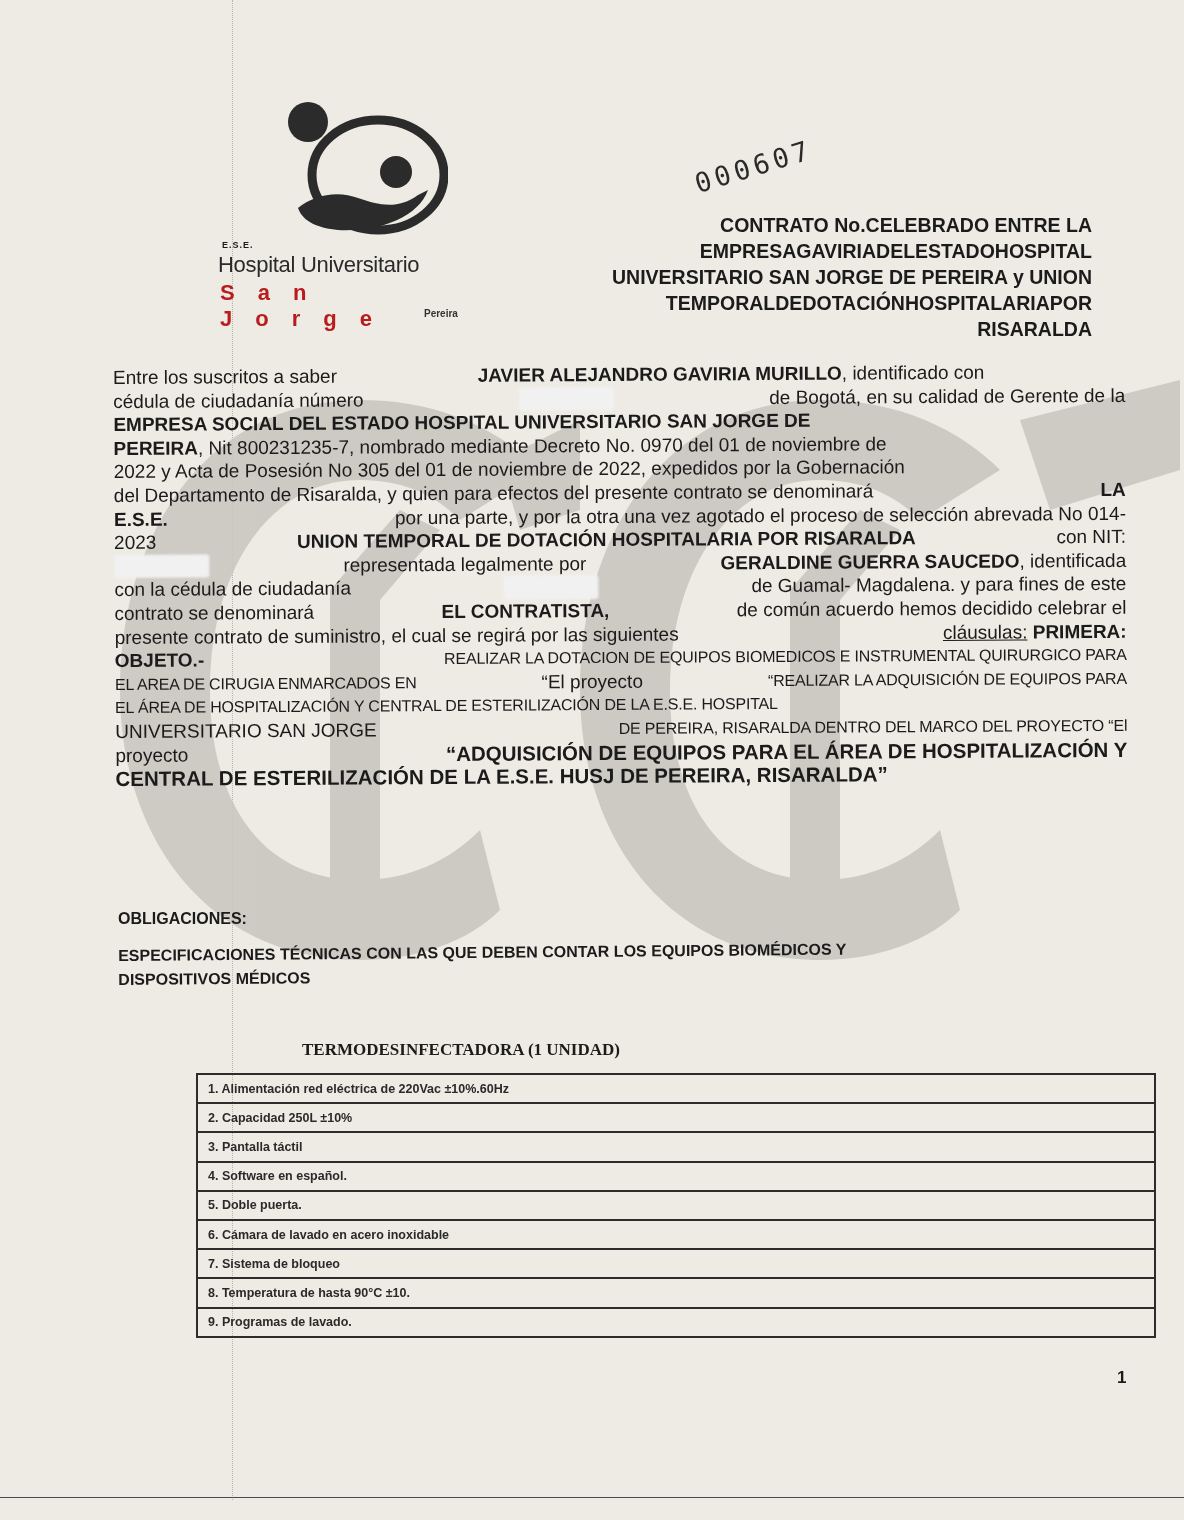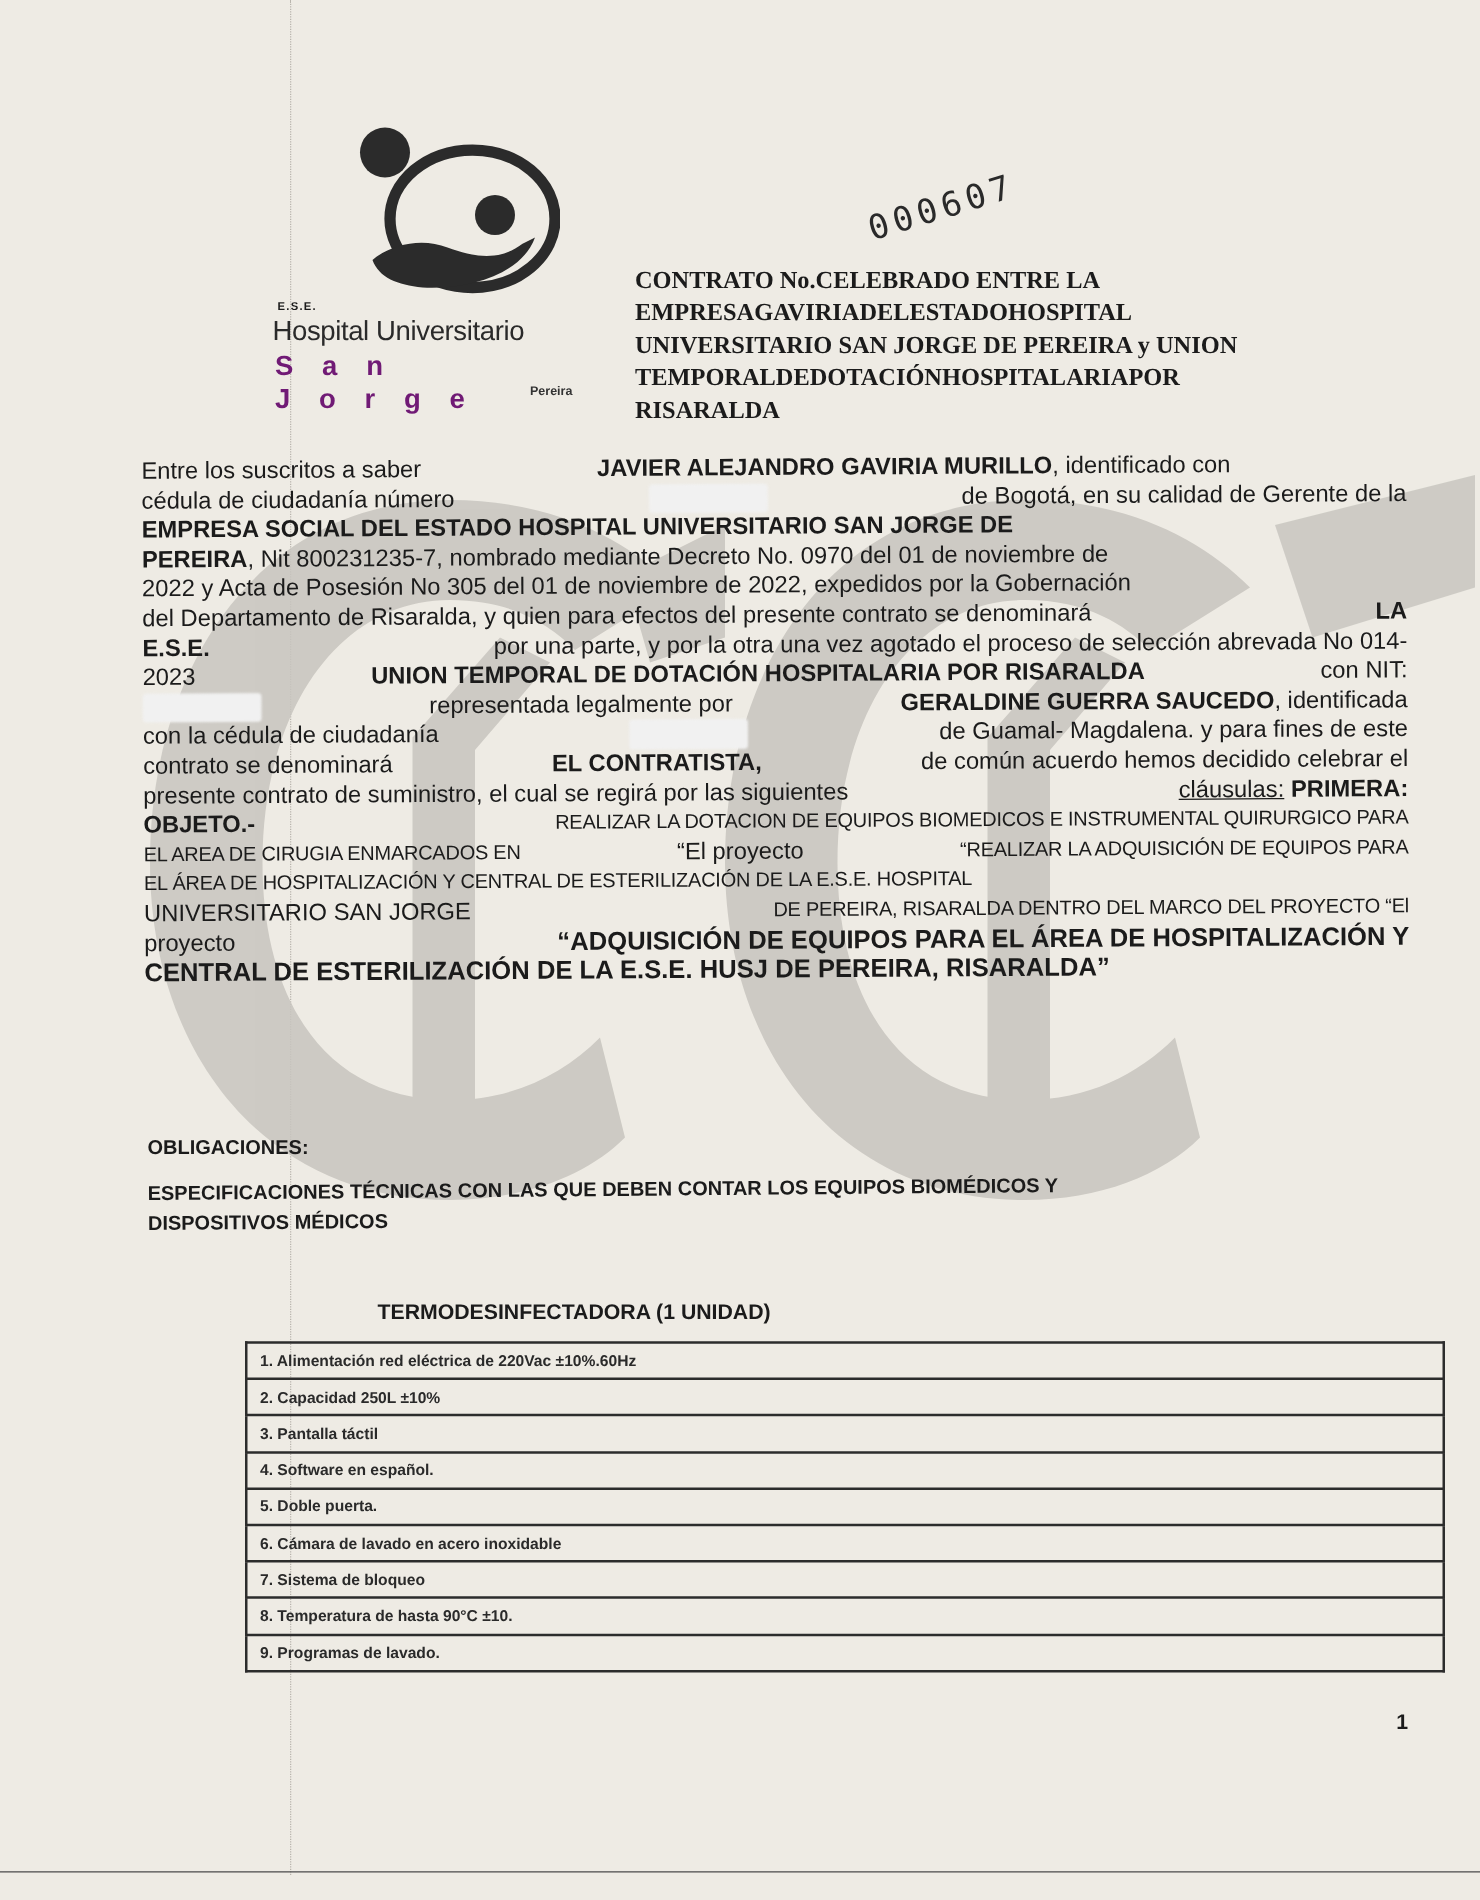--- a/index.html
+++ b/index.html
@@ -14,42 +14,42 @@
   .bottom-rule { position: absolute; left: 0; right: 0; top: 1497px; border-top: 1px solid #4b4b4b; }
 
   
   .watermark { position: absolute; left: 60px; top: 360px; width: 1120px; height: 620px; pointer-events: none; }
 
   
   .logo { position: absolute; left: 210px; top: 100px; width: 280px; height: 230px; }
   .logo svg { position: absolute; left: 58px; top: 0; }
   .logo-ese { position: absolute; left: 12px; top: 140px; font-size: 9px; font-weight: bold; letter-spacing: 1px; }
   .logo-name { position: absolute; left: 8px; top: 152px; font-size: 22px; color: #2a2a2a; letter-spacing: -0.3px; }
-  .logo-sj { position: absolute; left: 10px; top: 180px; font-size: 22px; font-weight: bold; letter-spacing: 23px; color: #701a75; }
+  .logo-sj { position: absolute; left: 10px; top: 180px; font-size: 22px; font-weight: bold; letter-spacing: 23px; color: #b91c1c; }
   .logo-city { position: absolute; left: 214px; top: 208px; font-size: 10px; font-weight: bold; color: #333; }
 
   .stamp-no { position: absolute; left: 700px; top: 168px; font-size: 27px; letter-spacing: 4px; color: #2a2a2a;
     transform: rotate(-17deg); transform-origin: left bottom; font-family: "DejaVu Sans Mono", monospace; }
 
   .title { position: absolute; left: 508px; top: 212px; width: 584px; font-weight: bold; font-size: 19.5px; line-height: 26px; text-align: justify; text-align-last: left; }
-  .title .row { display: flex; justify-content: flex-start; font-family: Liberation Serif, serif; }
+  .title .row { display: flex; justify-content: flex-end; }
 
   .body-text { position: absolute; left: 113px; top: 366px; width: 1012px; font-size: 19px; line-height: 23.6px; text-align: justify; transform: rotate(-0.35deg); transform-origin: left top; }
   .body-text .ln { display: flex; justify-content: space-between; white-space: nowrap; height: 23.6px; }
   .body-text b { font-weight: bold; }
   .small-caps { font-size: 16px; letter-spacing: -0.2px; }
   .redact { display: inline-block; background: #f1f1f1; filter: blur(1px); color: transparent; border-radius: 3px; }
   .big-b { font-size: 20.5px; }
   u { text-decoration-thickness: 1px; margin-left: 21px; }
 
   .section { position: absolute; font-weight: bold; font-size: 16px; }
   .obligaciones { left: 118px; top: 910px; }
   .specs { left: 118px; top: 944px; width: 980px; line-height: 24px; transform: rotate(-0.5deg); transform-origin: left top; }
   .specs .ln1 { display: flex; justify-content: space-between; }
-  .equip-title { left: 302px; top: 1040px; font-size: 17px; }
+  .equip-title { left: 302px; top: 1040px; font-size: 17px; font-family: Liberation Serif, serif; }
 
   .spec-table { position: absolute; left: 196px; top: 1073px; width: 960px; border-collapse: collapse; }
   .spec-table td { border: 2px solid #2c2c2c; height: 27.2px; padding: 0 0 0 10px; font-size: 12.5px; font-weight: bold; color: #2a2a2a; vertical-align: middle; border-left-width: 2px; margin-left: 20px; }
   .page-num { position: absolute; left: 1117px; top: 1368px; font-size: 17px; font-weight: bold; }
 </style>
 </head>
 <body>
 
 <div class="page">
 

